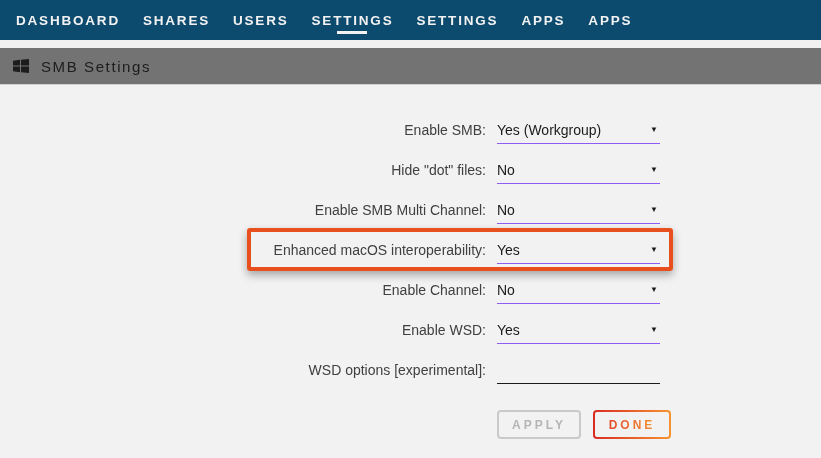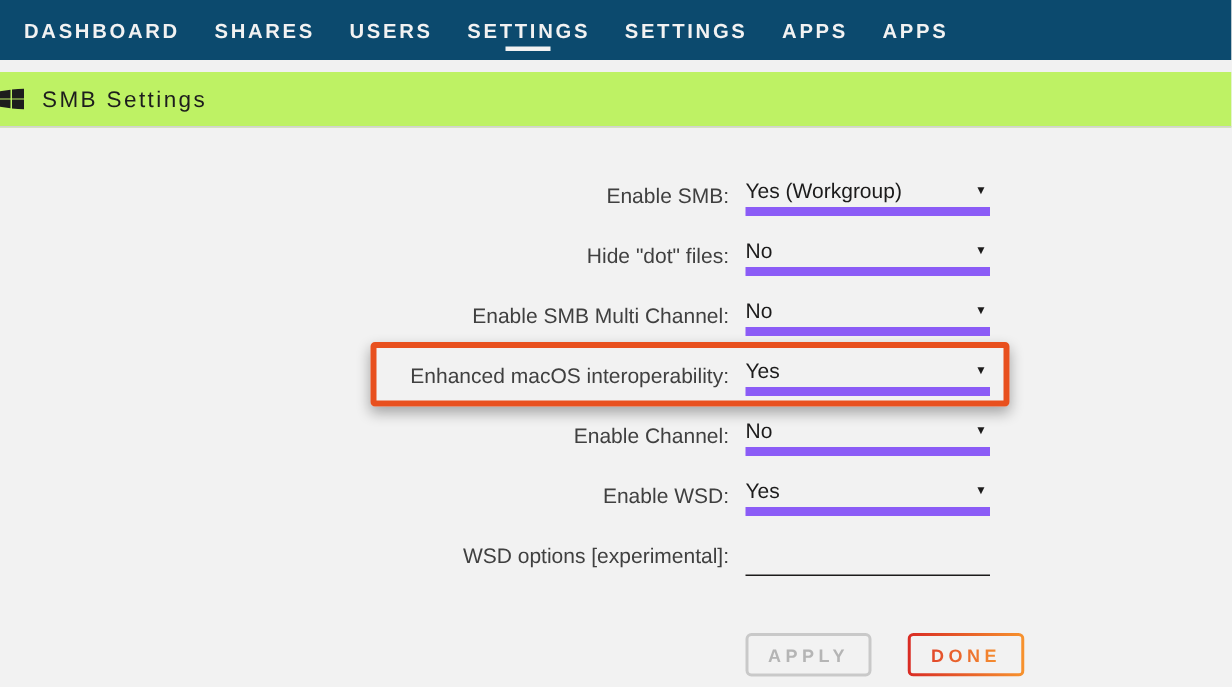--- a/index.html
+++ b/index.html
@@ -39,25 +39,25 @@
     transform:translateX(-50%);
     width:30px;
     height:3px;
     background:#f2f2f2;
   }
 
   
   .strip { height:8px; background:#f1f1f1; }
   .section-header {
     height:37px;
-    background:#bef264;
+    background:#737373;
     border-bottom:1px solid #d2d2d2;
     display:flex;
     align-items:center;
-    padding-left:0;
+    padding-left:13px;
   }
   .win-icon { width:16px; height:14px; margin-right:12px; display:block; }
   .section-title {
     font-size:15px;
     color:#1d1d1d;
     letter-spacing:1.6px;
   }
 
   
   .form-area {
@@ -77,21 +77,21 @@
     line-height:40px;
     white-space:nowrap;
     padding-left:36px;
   }
   .row-control {
     position:relative;
     margin-left:11px;
     width:163px;
     height:28px;
     margin-top:6px;
-    border-bottom:6px solid #8b5cf6;
+    border-bottom:1px solid #8b5cf6;
     display:flex;
     align-items:center;
     cursor:pointer;
   }
   .select-value {
     font-size:14px;
     color:#1c1b1b;
     white-space:nowrap;
   }
   .select-arrow {
@@ -127,22 +127,21 @@
     border:4px solid #e8501e;
     border-radius:3px;
     box-shadow:0 4px 9px rgba(0,0,0,0.32);
     pointer-events:none;
   }
 
   
   .button-row {
     display:flex;
     margin-left:497px;
-    margin-top:32px;
-    gap:12px;
+    margin-top:20px;
   }
   .btn {
     height:29px;
     border-radius:4px;
     font-size:12px;
     font-weight:bold;
     letter-spacing:3px;
     display:flex;
     align-items:center;
     justify-content:center;

